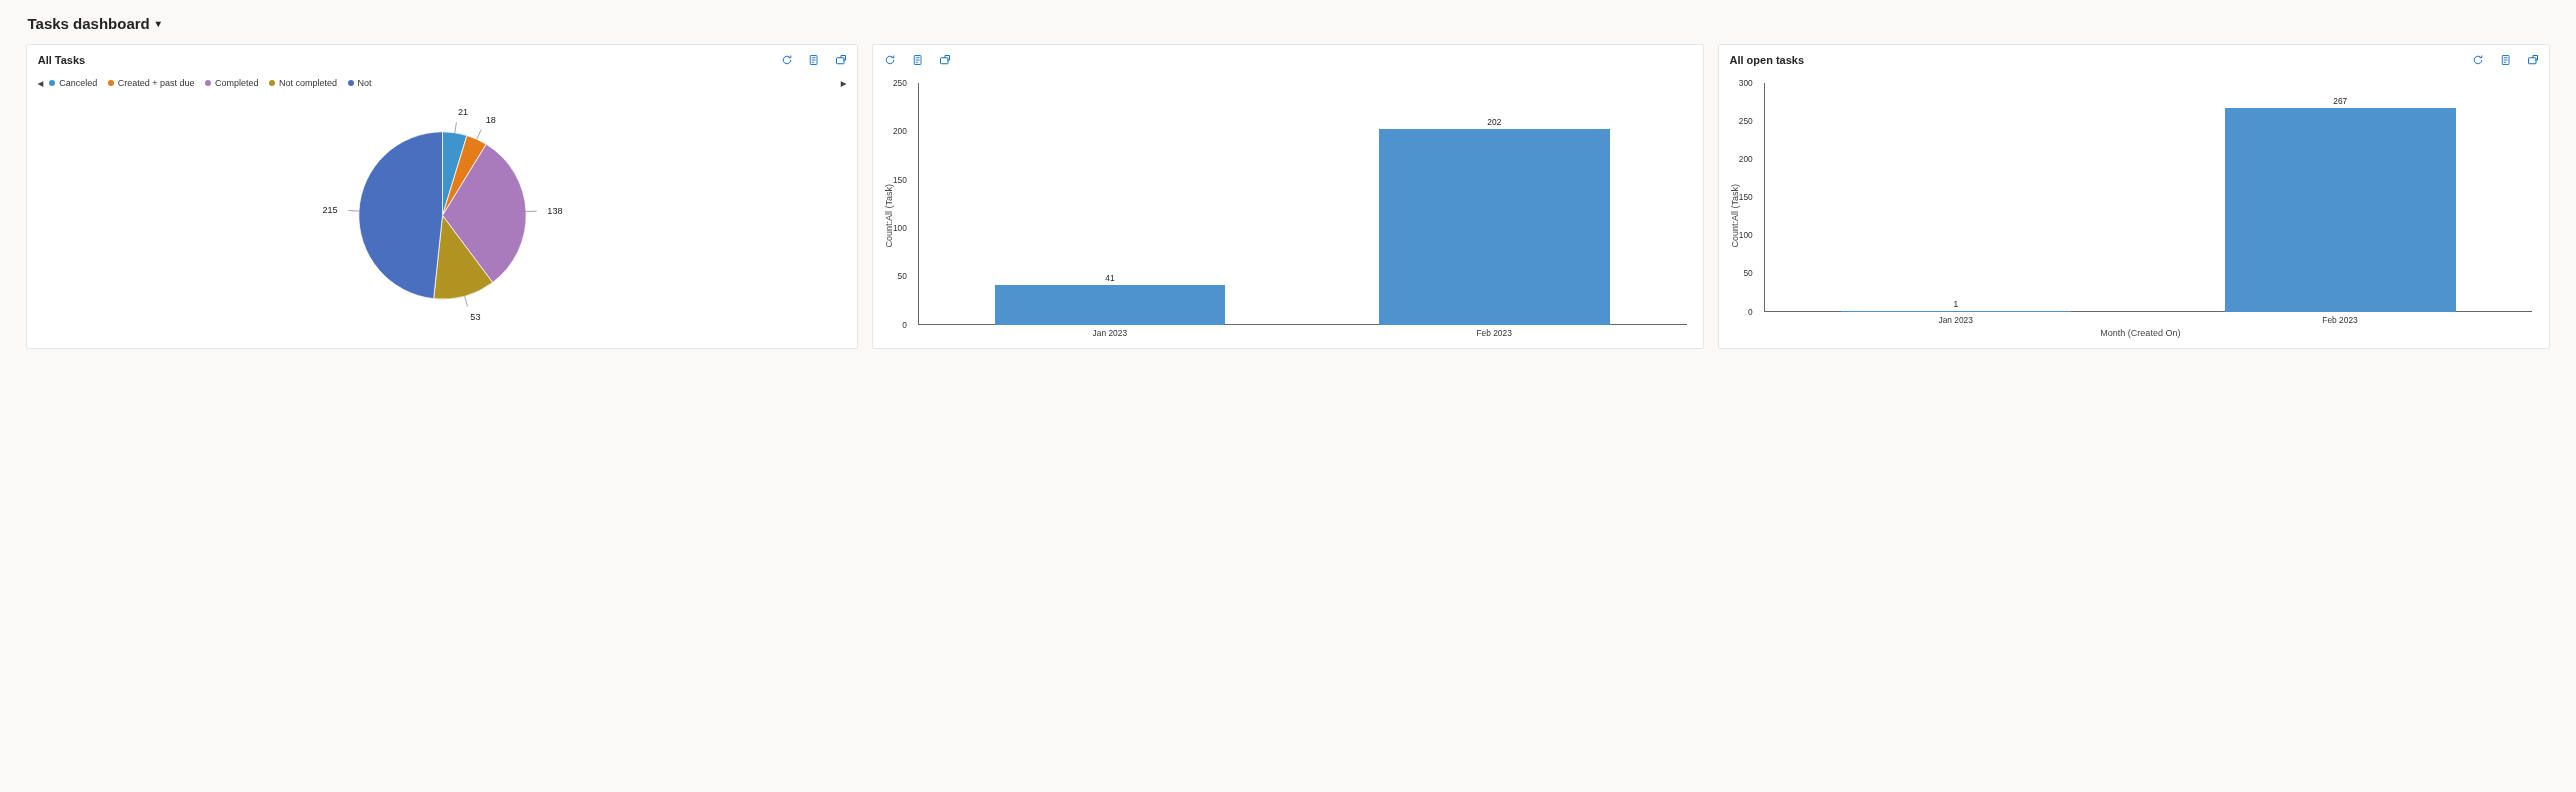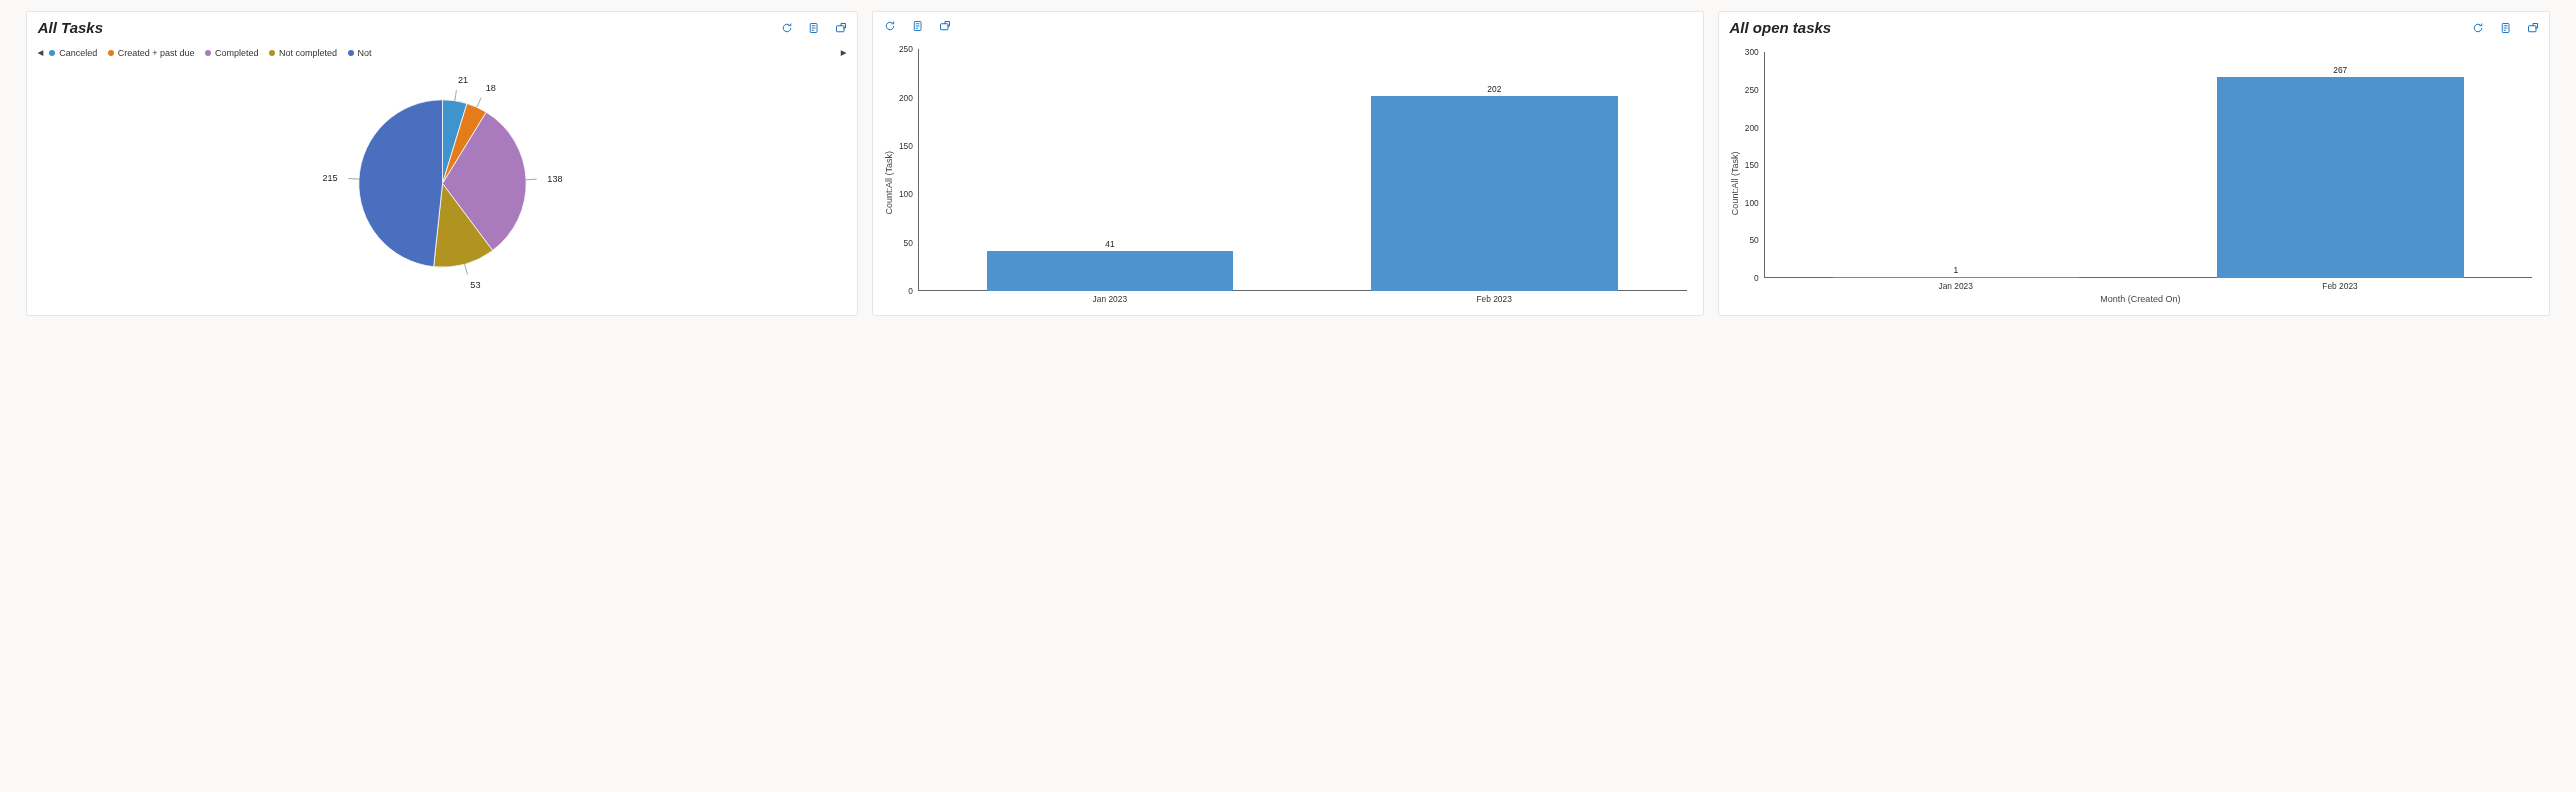--- a/index.html
+++ b/index.html
@@ -40,24 +40,23 @@
     display: flex;
     flex-direction: column;
   }
   .card-header {
     display: flex;
     align-items: center;
     padding: 7.6px 9px 4.6px 10.7px;
     border-bottom: 0.8px solid transparent;
   }
   .card-title {
-    font-size: 15px;
+    font-size: 11px;
     font-weight: 600;
     flex: 1;
-    font-style: italic;
   }
   .card-actions {
     display: flex;
     gap: 13.7px;
   }
   .icon-btn {
     width: 13.7px;
     height: 13.7px;
     display: inline-flex;
     align-items: center;
@@ -159,42 +158,41 @@
   }
   .plot .y-ticks {
     position: absolute;
     left: 0;
     top: 4.6px;
     bottom: 0;
     width: 21px;
   }
   .plot .y-tick {
     position: absolute;
-    right: 3px;
+    right: 9px;
     transform: translateY(50%);
     font-size: 8.4px;
     color: #333;
     text-align: right;
     width: 100%;
   }
   .bars {
     position: absolute;
     left: 23px;
     right: 7.6px;
     bottom: 0;
     top: 4.6px;
     display: flex;
     align-items: flex-end;
     justify-content: space-around;
   }
   .bar {
     width: 30%;
     background: #4f93ce;
     position: relative;
-    padding-left: 16px;
   }
   .bar .val-label {
     position: absolute;
     top: -12px;
     left: 50%;
     transform: translateX(-50%);
     font-size: 8.4px;
     color: #222;
   }
   .x-ticks {
@@ -209,20 +207,24 @@
     font-size: 9px;
     color: #444;
     padding-top: 3px;
   }
 </style>
 </head>
 <body>
 
 <div class="page">
 
+  <div class="dashboard-header">
+    <span>Tasks dashboard</span>
+    <span class="chev">▾</span>
+  </div>
 
   <div class="cards">
 
     <div class="card">
       <div class="card-header">
         <div class="card-title">All Tasks</div>
         <div class="card-actions">
           <span class="icon-btn">
             <svg width="12" height="12" viewBox="0 0 16 16" fill="none" stroke="currentColor" stroke-width="1.3">
                 <path d="M13 8a5 5 0 1 1-1.6-3.7"></path>

